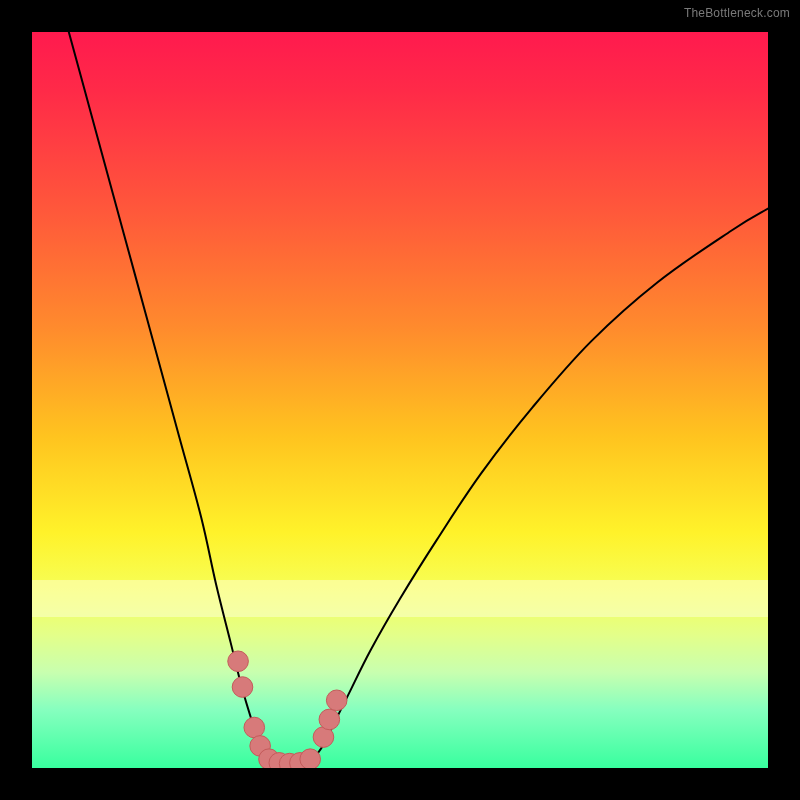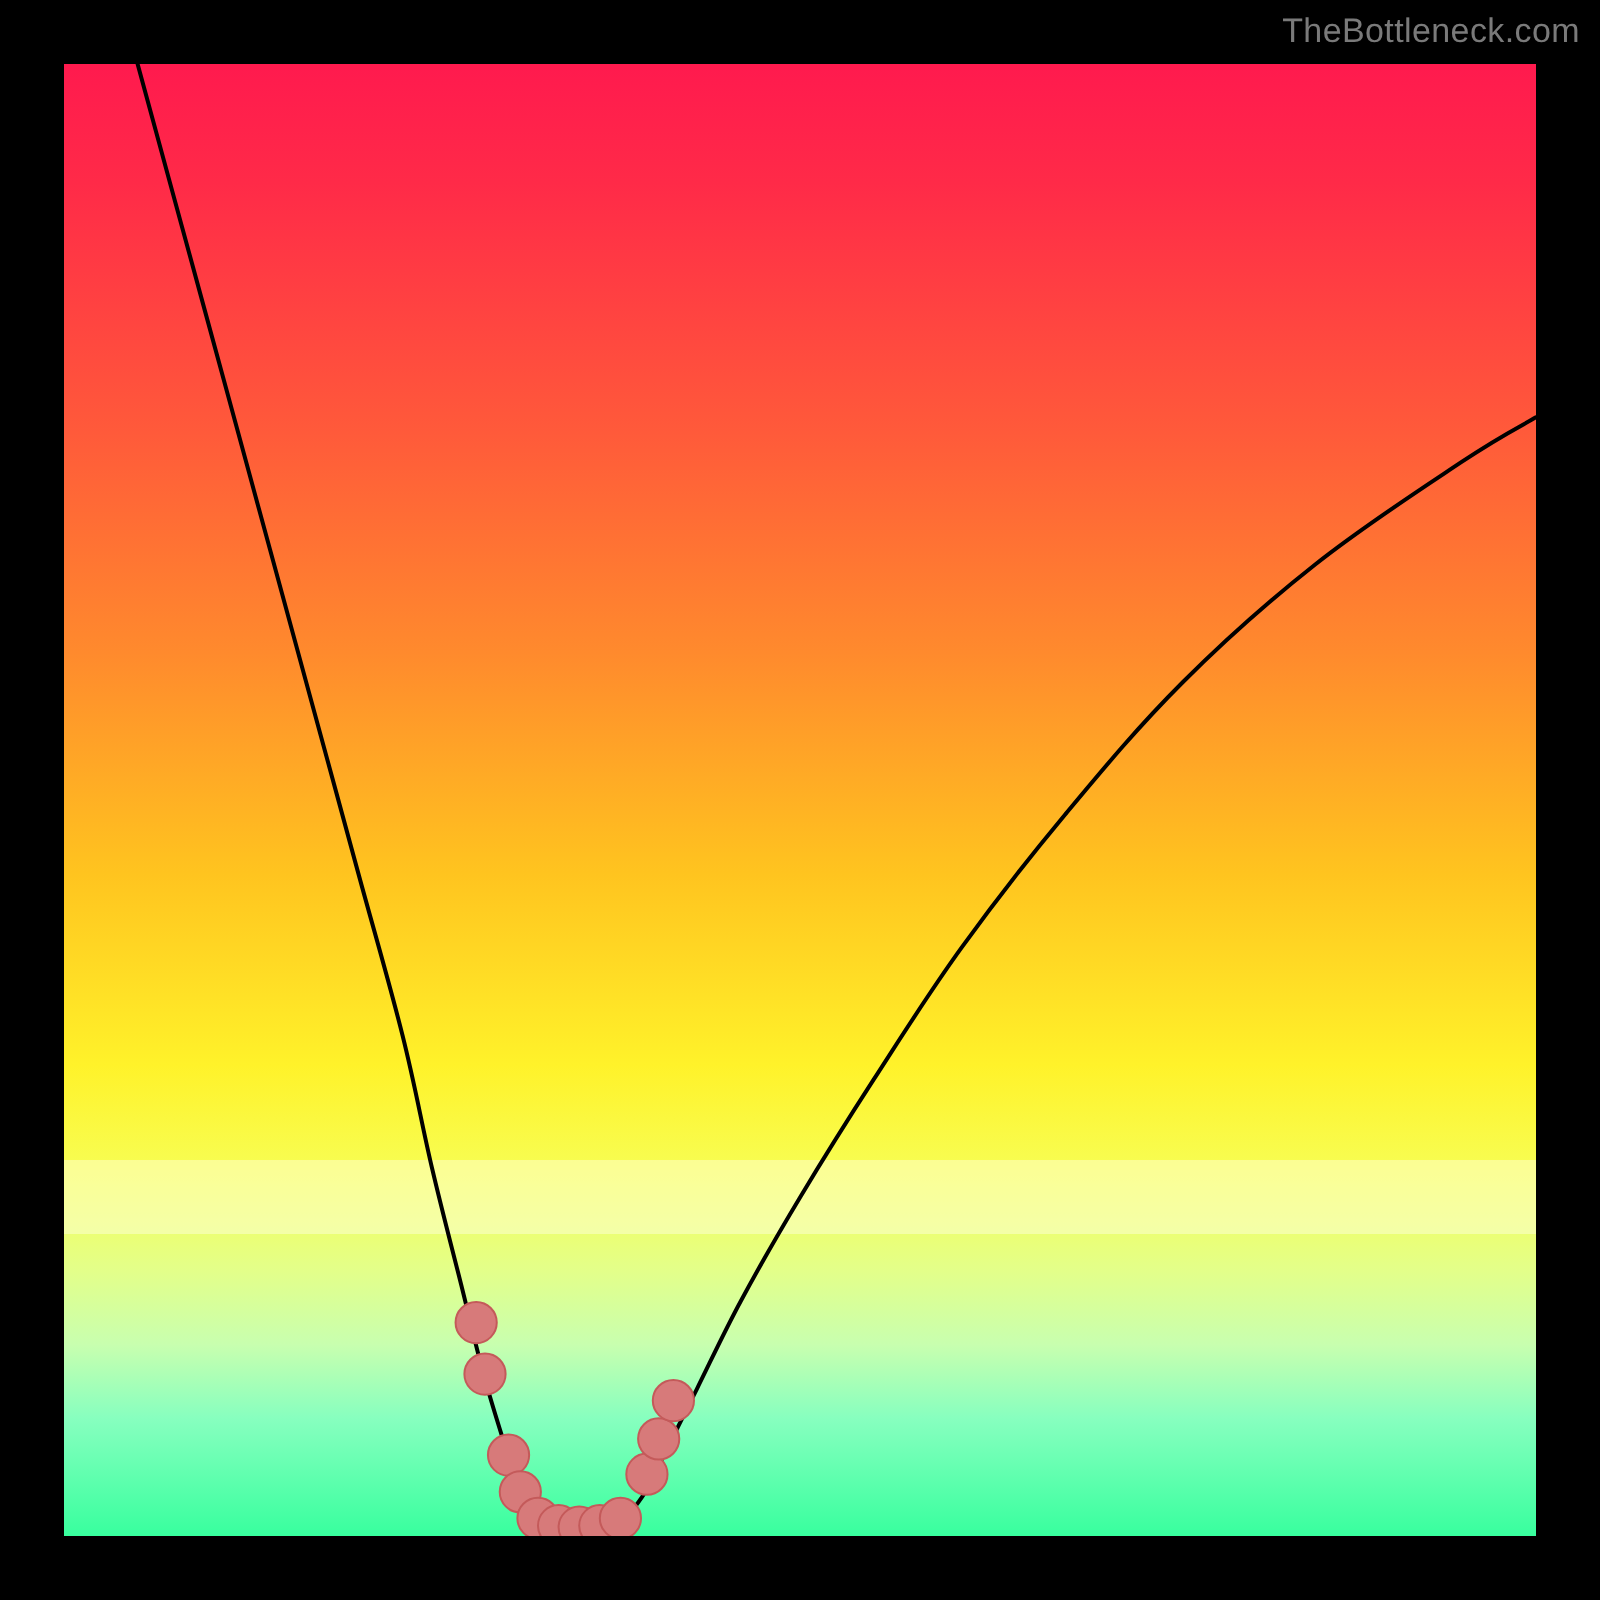--- a/index.html
+++ b/index.html
@@ -39,21 +39,21 @@
       #c8ffaf 87%,
       #87ffbf 92%,
       #38ff9e 100%
     );
   }
   .watermark {
     position: absolute;
     top: 6px;
     right: 10px;
     color: #7a7a7a;
-    font-size: 17px;
+    font-size: 12px;
     letter-spacing: 0.2px;
     user-select: none;
   }
   svg.curves {
     position: absolute;
     top: 0;
     left: 0;
     width: 736px;
     height: 736px;
   }

